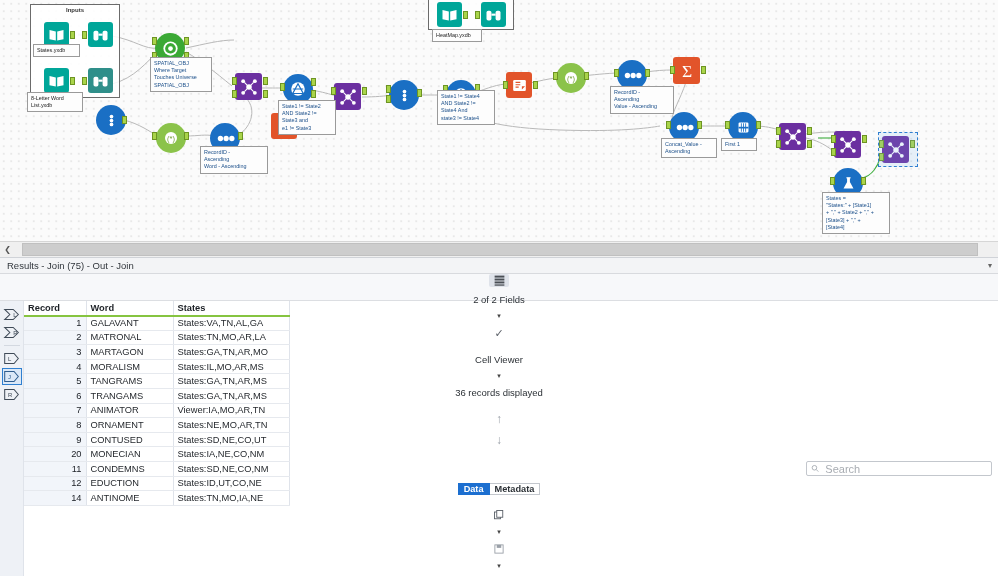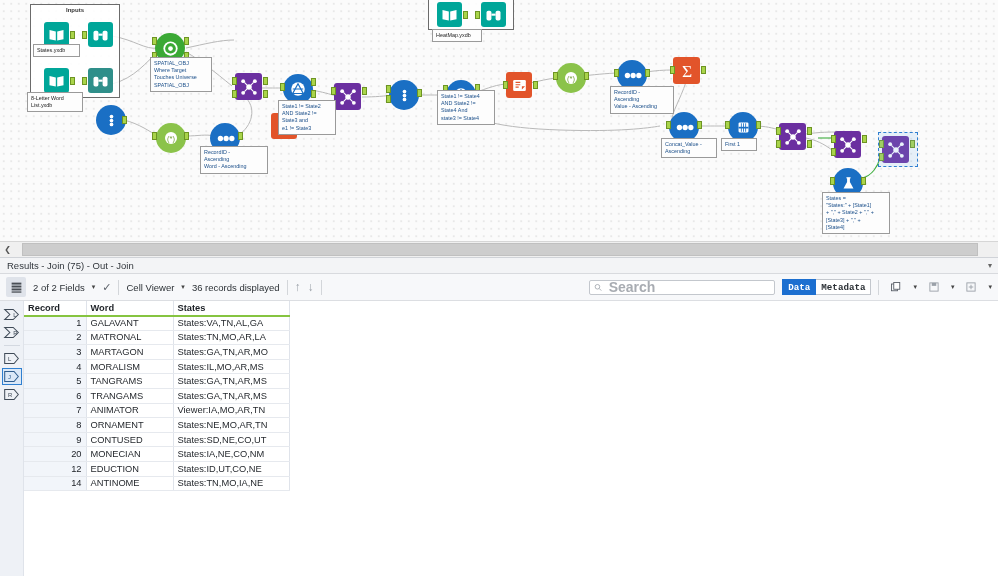--- a/index.html
+++ b/index.html
@@ -95,51 +95,51 @@
   #results-titlebar {
     height: 17px; background: #f3f4f6; border-top: 1px solid #d0d3d8;
     border-bottom: 1px solid #d8dade;
     display: flex; align-items: center; padding-left: 7px;
     font-size: 9.5px; color: #31363c;
   }
   #results-titlebar .chev { margin-left: auto; margin-right: 6px; color: #666; font-size: 8px; }
 
   #results-toolbar {
     height: 27px; background: #f7f8fa; border-bottom: 1px solid #dcdee2;
-    display: flex; align-items: center; padding: 0 6px; gap: 7px;
+    display: flex; align-items: center; padding: 0 6px; gap: 7px; flex-direction: column;
   }
   .tb-icon-btn {
     width: 20px; height: 20px; display:flex; align-items:center; justify-content:center;
     border-radius: 2px;
   }
   .tb-icon-btn.active { background: #dfe3ea; }
   .tb-text { font-size: 9.5px; color: #2c3136; }
   .tb-caret { font-size: 7px; color: #444; }
   .tb-sep { width: 1px; height: 15px; background: #d3d6da; }
   .tb-check { color: #5b6068; font-size: 11px; }
   .tb-arrow { color: #9aa0a8; font-size: 12px; }
 
   #search-wrap {
     margin-left: auto;
     display: flex; align-items: center;
     width: 186px; height: 15px;
     border: 1px solid #c3c7cd; background: #fff; border-radius: 2px;
     padding: 0 4px; gap: 4px;
   }
   #search-wrap input {
-    border: none; outline: none; width: 100%; font-size: 14px;
-    color: #333; font-family: "Liberation Sans", sans-serif; background: transparent; font-weight: bold;
+    border: none; outline: none; width: 100%; font-size: 11px;
+    color: #333; font-family: "Liberation Sans", sans-serif; background: transparent;
   }
   #search-wrap input::placeholder { color: #a8acb2; }
 
   .seg { display: flex; height: 16px; }
   .seg div {
     display:flex; align-items:center; justify-content:center;
     font-size: 9.2px; padding: 0 5px; border: 1px solid #c3c7cd;
-    background: #fff; color: #2c3136; font-weight: bold; font-family: Liberation Mono, monospace;
+    background: #fff; color: #2c3136; font-weight: bold;
   }
   .seg div.on { background: #1c6fd0; border-color: #1c6fd0; color: #fff; }
   .seg div + div { border-left: none; }
 
   
   #table-area { position: relative; height: 275px; display: flex; }
   #anchor-rail {
     width: 24px; background: #eef1f6; border-right: 1px solid #dfe3ea;
     padding-top: 6px; display:flex; flex-direction:column; align-items:center; gap: 3px;
   }
@@ -664,20 +664,25 @@
                 <td class="rec">9</td>
                 <td class="word">CONTUSED</td>
                 <td class="states">States:SD,NE,CO,UT</td>
               </tr>
               <tr>
                 <td class="rec">20</td>
                 <td class="word">MONECIAN</td>
                 <td class="states">States:IA,NE,CO,NM</td>
               </tr>
               <tr>
+                <td class="rec">11</td>
+                <td class="word">CONDEMNS</td>
+                <td class="states">States:SD,NE,CO,NM</td>
+              </tr>
+              <tr>
                 <td class="rec">12</td>
                 <td class="word">EDUCTION</td>
                 <td class="states">States:ID,UT,CO,NE</td>
               </tr>
               <tr>
                 <td class="rec">14</td>
                 <td class="word">ANTINOME</td>
                 <td class="states">States:TN,MO,IA,NE</td>
               </tr>
             </tbody>

